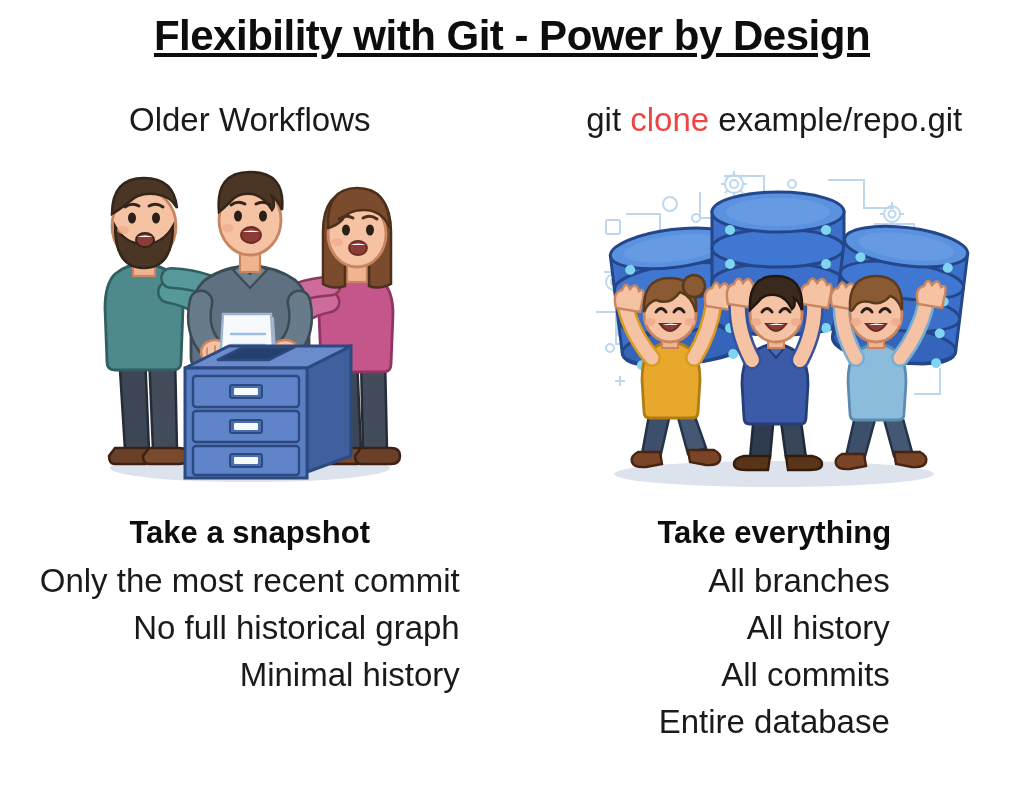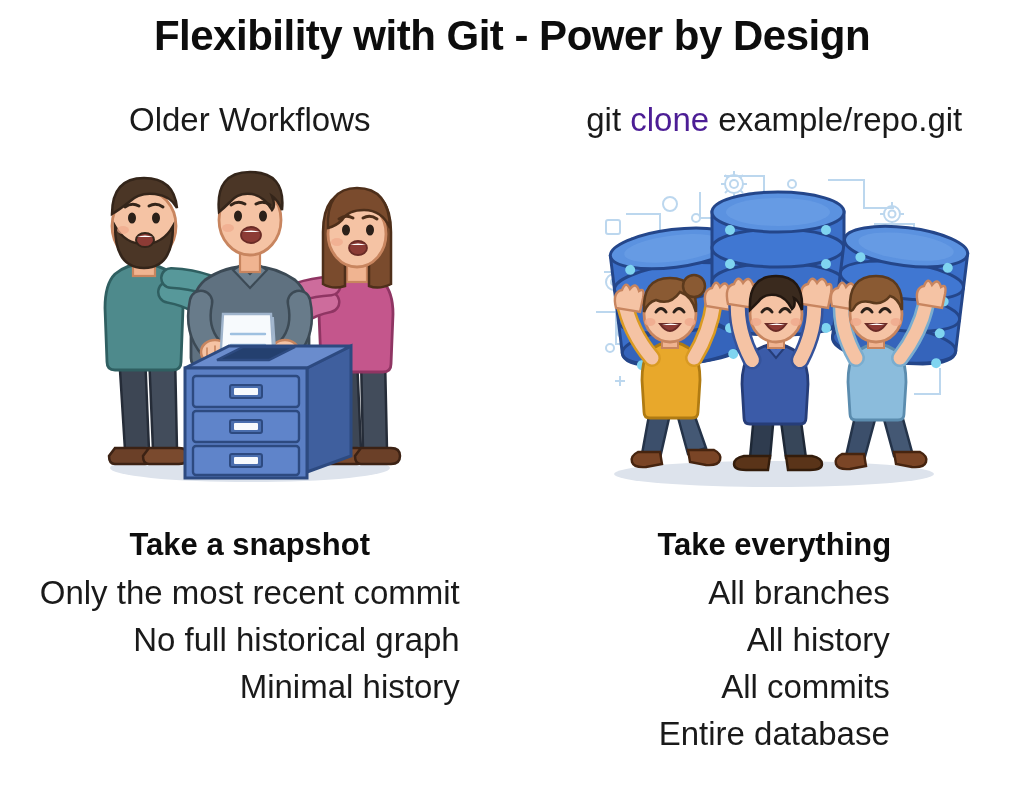--- a/index.html
+++ b/index.html
@@ -23,20 +23,21 @@
   .slide-title {
     position: absolute;
     top: 12px;
     left: 0;
     width: 1024px;
     text-align: center;
     font-size: 42px;
     font-weight: bold;
     letter-spacing: -0.5px;
     color: #0d0d0d;
+    text-decoration: underline;
   }
   .columns {
     position: absolute;
     top: 100px;
     left: 0;
     width: 1024px;
     height: 693px;
     display: flex;
     gap: 25px;
   }
@@ -46,33 +47,33 @@
     flex-direction: column;
     align-items: center;
   }
   .col-subtitle {
     font-size: 33px;
     font-weight: 400;
     color: #1a1a1a;
     line-height: 1.2;
     white-space: nowrap;
   }
-  .col-subtitle .cmd-accent { color: #4c1d95; }
+  .col-subtitle .cmd-accent { color: #ef4444; }
   .illus {
     margin-top: 22px;
     height: 330px;
     display: flex;
     align-items: flex-end;
     justify-content: center;
   }
   .col-heading {
     font-size: 31px;
     font-weight: bold;
     color: #0d0d0d;
-    margin-top: 34px;
+    margin-top: 22px;
     line-height: 1.25;
   }
   .bullets {
     margin-top: 6px;
     display: flex;
     flex-direction: column;
     align-items: flex-end;
   }
   .bullet {
     font-size: 33px;

